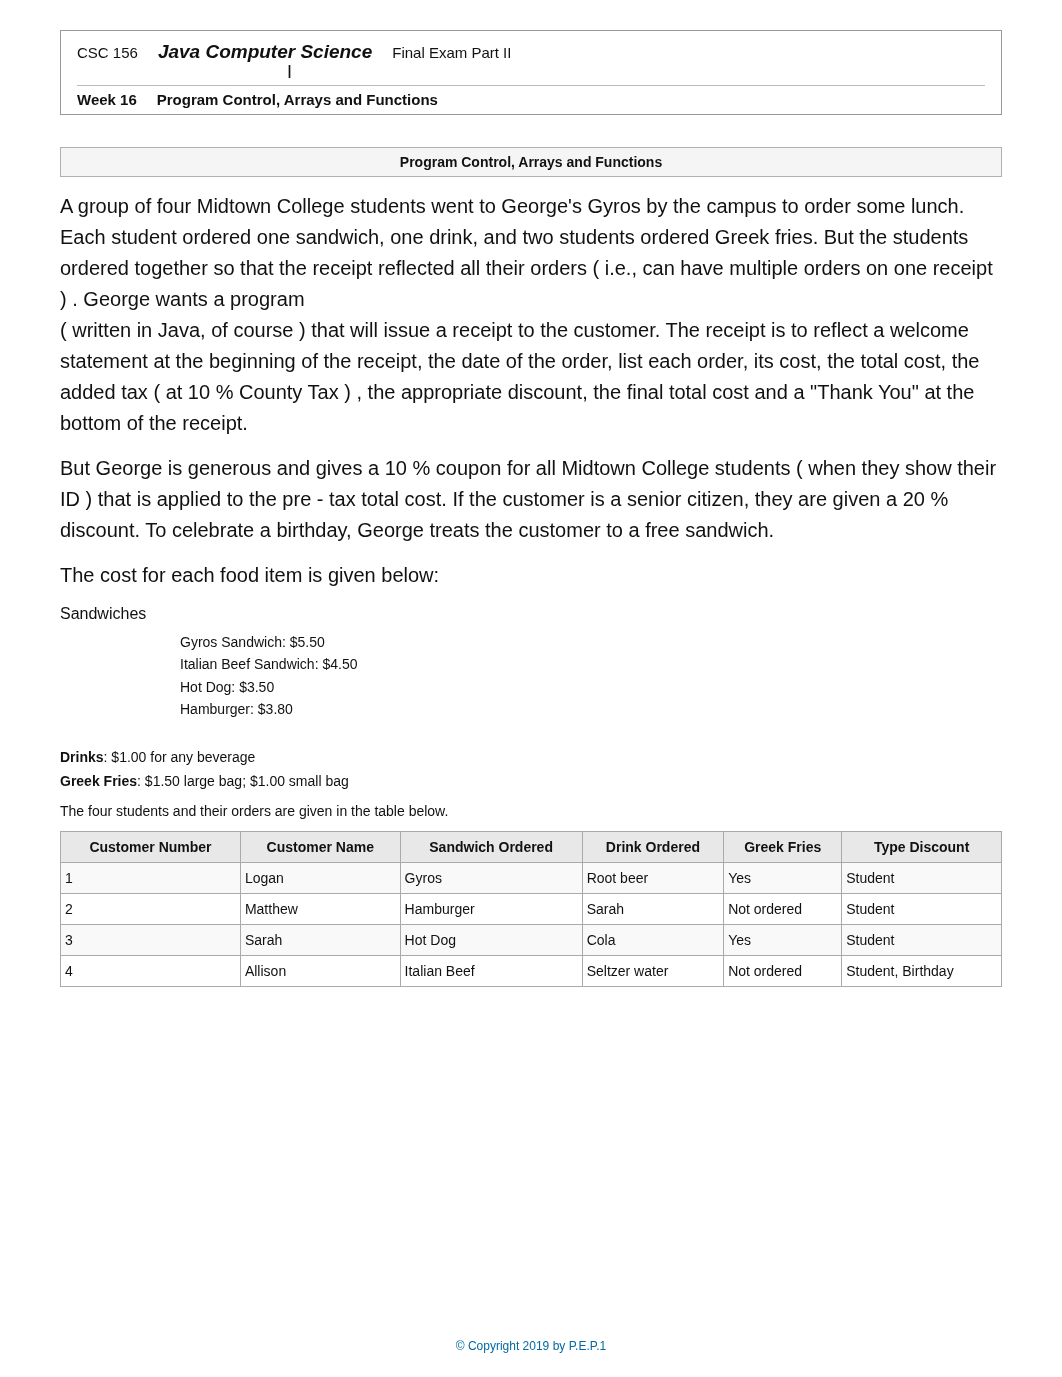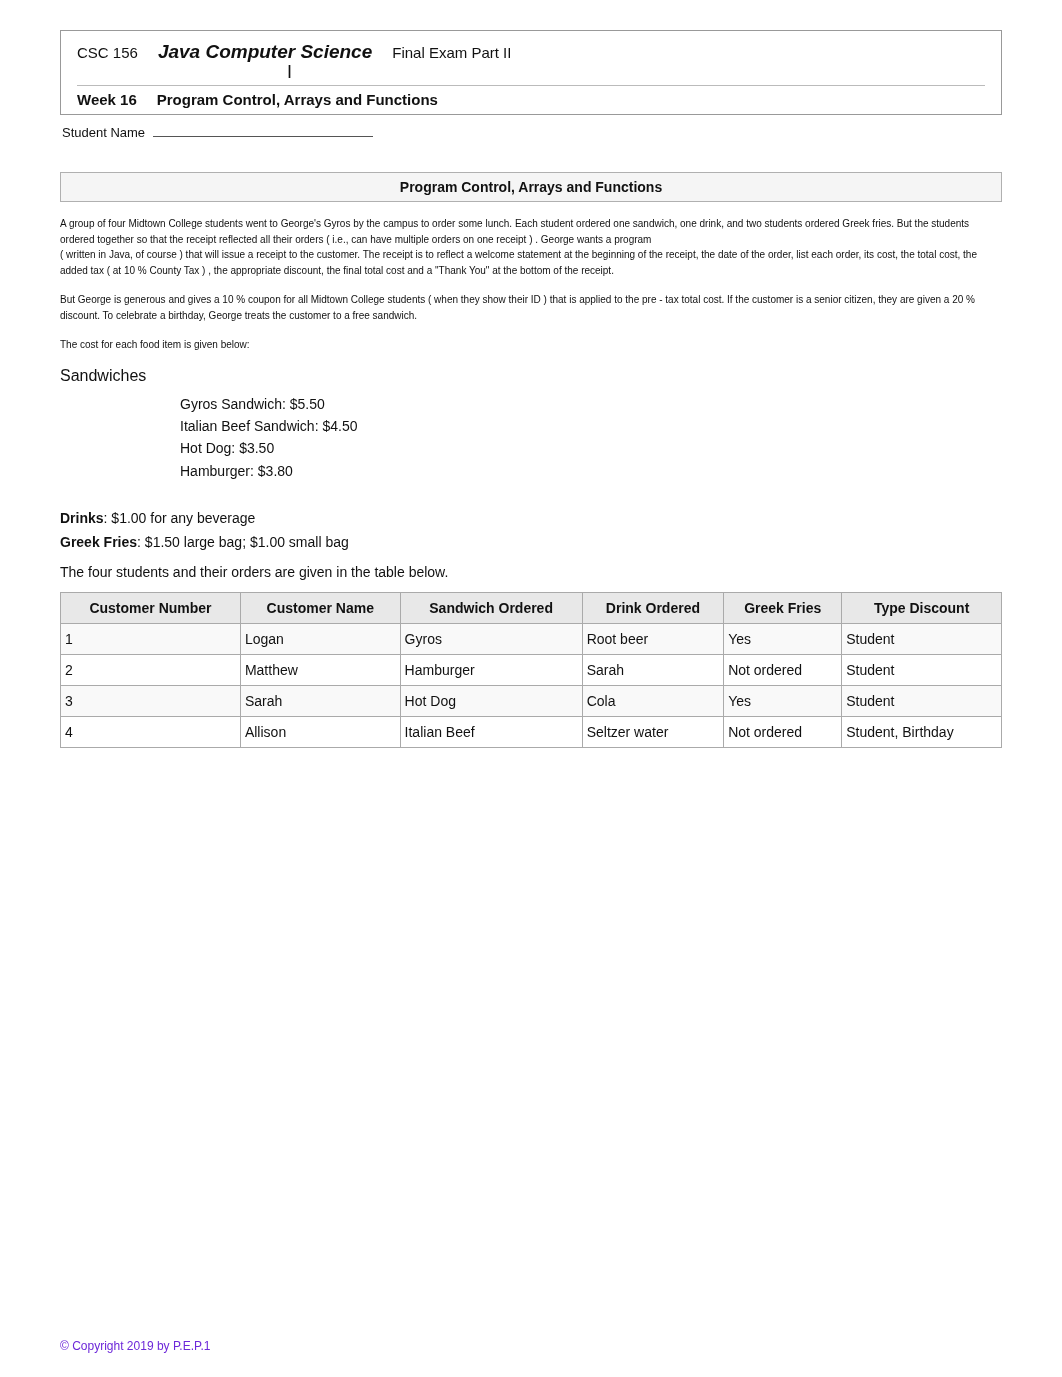--- a/index.html
+++ b/index.html
@@ -86,21 +86,21 @@
       padding: 6px 10px;
       text-align: center;
     }
     .section-box-title {
       font-weight: bold;
       font-size: 14px;
     }
 
     
     .body-text {
-      font-size: 10px;
+      font-size: 20px;
       line-height: 1.55;
       margin-bottom: 14px;
     }
 
     .sandwiches-header {
       font-weight: normal;
       font-size: 16px;
       margin-bottom: 8px;
       margin-top: 10px;
     }
@@ -152,23 +152,23 @@
       background: #f9f9f9;
     }
 
     
     .footer {
       position: absolute;
       bottom: 24px;
       left: 60px;
       right: 60px;
       display: flex;
-      justify-content: flex-start;
+      justify-content: center;
       font-size: 12px;
-      color: #6d28d9;
+      color: #0369a1;
     }
   </style>
 </head>
 <body>
 
 <div class="page">
 
   <div class="header-box">
     <div class="header-top">
       <span class="header-course">CSC 156</span>
@@ -176,24 +176,20 @@
       <span class="header-exam">Final Exam Part II</span>
     </div>
     <div style="margin-left:210px; font-size:18px; line-height:1; margin-bottom:2px;">I</div>
     <div class="header-divider-line"></div>
     <div class="header-bottom">
       <span class="header-week">Week 16</span>
       <span class="header-subtitle">Program Control, Arrays  and Functions</span>
     </div>
   </div>
 
-  <div class="student-name-row">
-    <span>Student Name</span>
-    <span class="student-name-underline"></span>
-  </div>
 
   <div class="section-box">
     <span class="section-box-title">Program Control, Arrays and Functions</span>
   </div>
 
   <div class="body-text" style="white-space: pre-line;">A group of four Midtown College students went to George's Gyros by the campus to order some lunch.  Each student ordered one sandwich, one drink, and two students ordered Greek fries.  But the students ordered together so that the receipt reflected all their orders ( i.e., can have multiple orders on one receipt ) .  George wants a program
 ( written in Java, of course ) that will issue a receipt to the customer.  The receipt is to reflect a welcome statement at the beginning of the receipt, the date of the order, list each order, its cost, the total cost, the added tax ( at 10 % County Tax ) , the appropriate discount, the final total cost and a "Thank You" at the bottom of the receipt.</div>
 
   <div class="body-text">But George is generous and gives a 10 % coupon for all Midtown College students ( when they show their ID ) that is applied to the pre - tax total cost.  If the customer is a senior citizen, they are given a 20 % discount.  To celebrate a birthday, George treats the customer to a free sandwich.</div>
 

